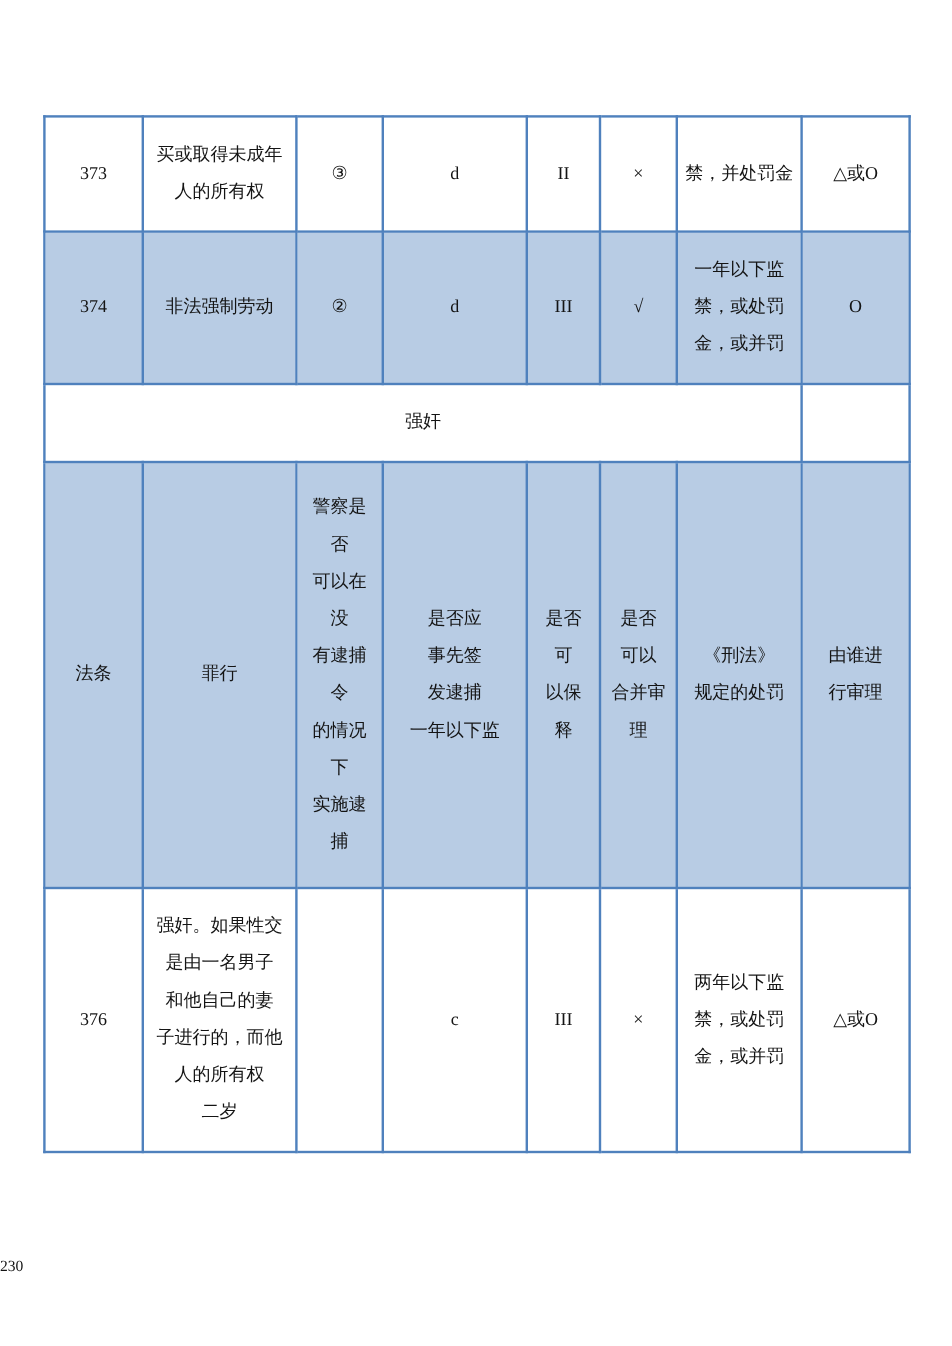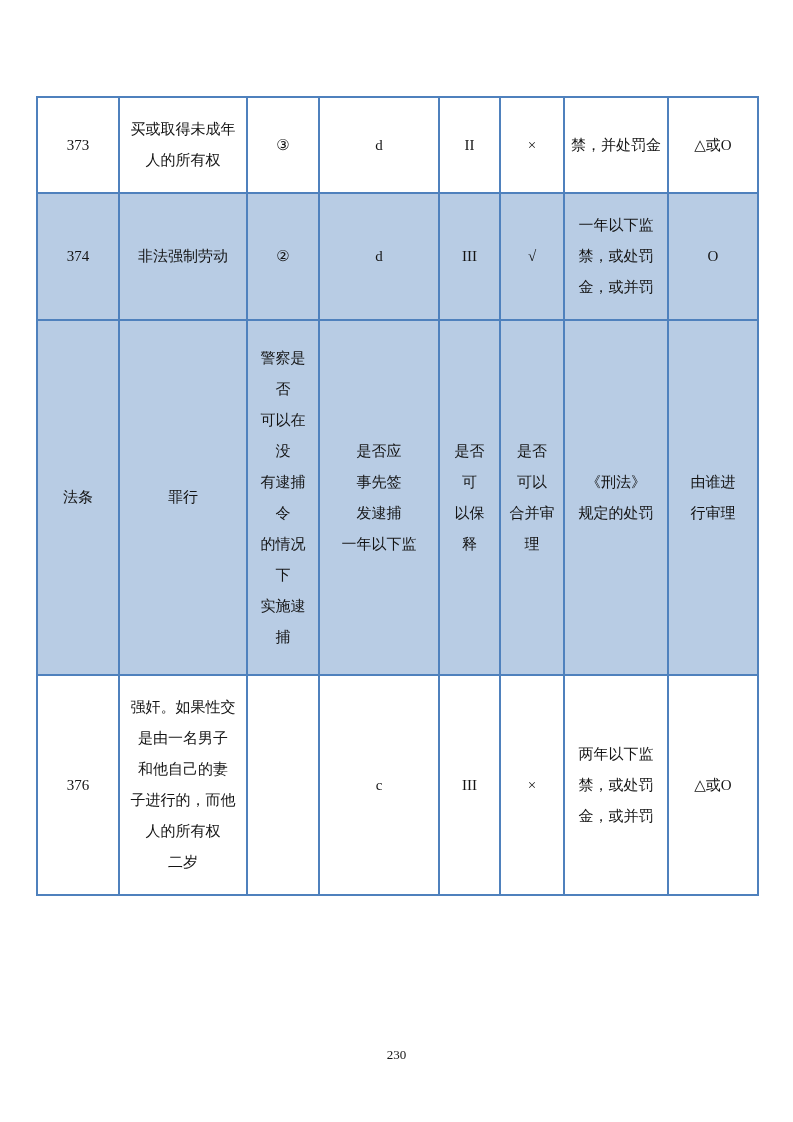--- a/index.html
+++ b/index.html
@@ -26,21 +26,21 @@
     white-space:pre-line;
     padding:16px 2px;
     overflow:hidden;
   }
   tr.plain td{background:#ffffff;}
   tr.band td{background:var(--band-fill,#b8cce4);}
   .page-number{
     position:absolute;
     top:1046px;left:0;
     width:100%;
-    text-align:center;
+    text-align:left;
     font-size:13px;
     line-height:18px;
   }
 </style>
 </head>
 <body>
 
 <div class="page">
   <table class="law-table">
     <colgroup>
@@ -69,20 +69,24 @@
         <td>374</td>
         <td>非法强制劳动</td>
         <td>②</td>
         <td>d</td>
         <td>III</td>
         <td>√</td>
         <td>一年以下监
 禁，或处罚
 金，或并罚</td>
         <td>O</td>
+      </tr>
+      <tr class="plain" style="height:40px">
+        <td colspan="7">强奸</td>
+        <td></td>
       </tr>
       <tr class="band" style="height:355px">
         <td>法条</td>
         <td>罪行</td>
         <td>警察是
 否
 可以在
 没
 有逮捕
 令

